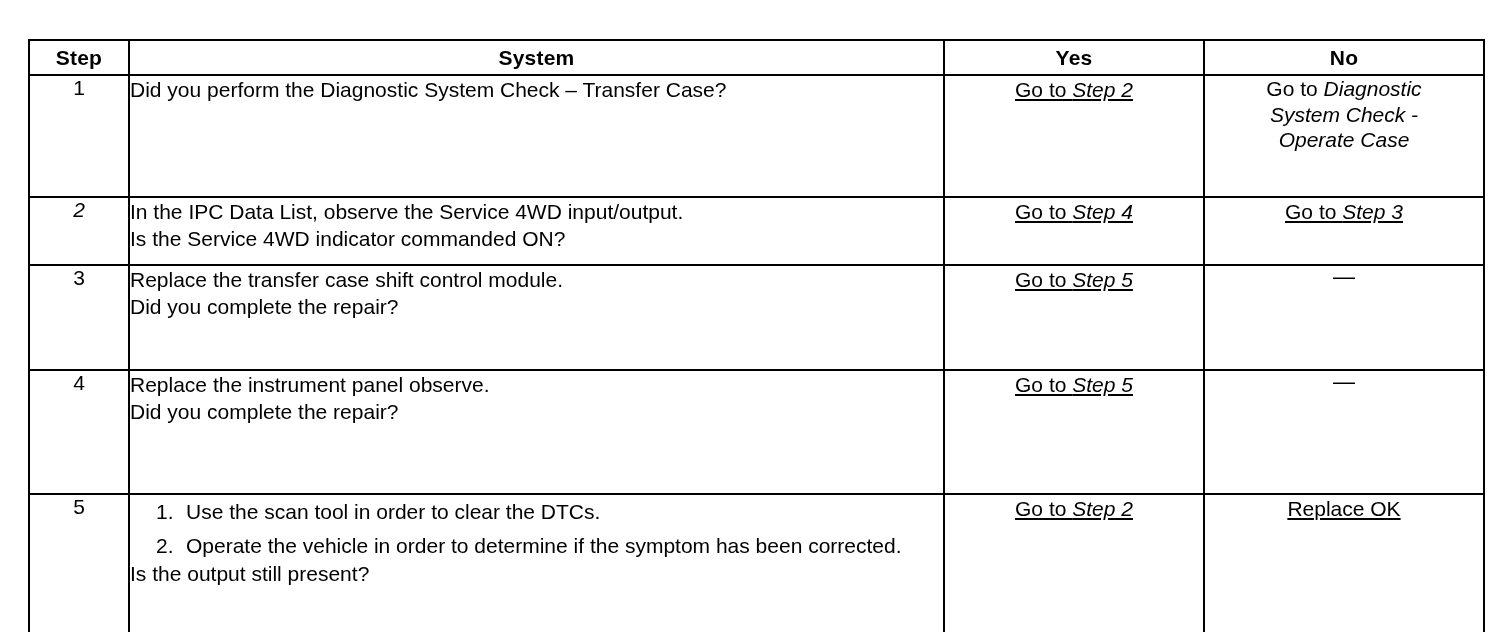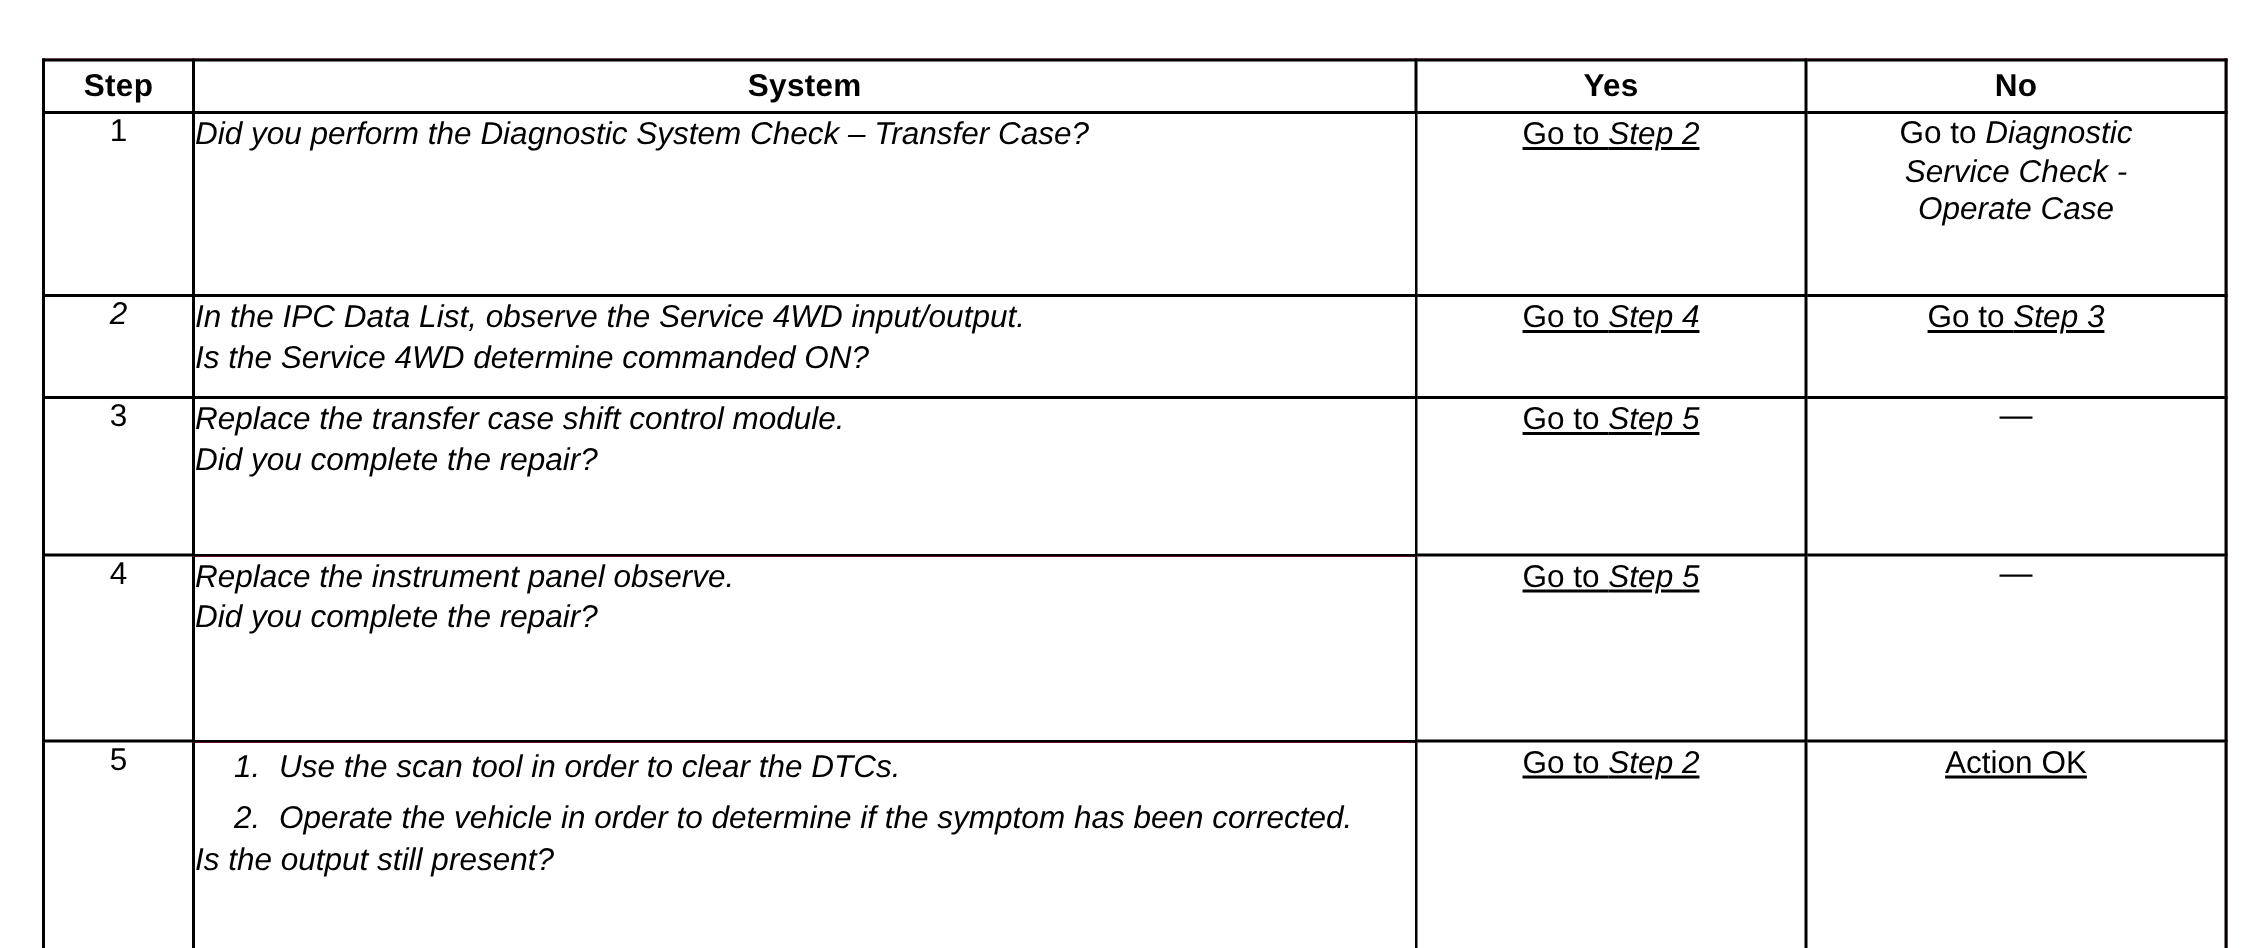--- a/index.html
+++ b/index.html
@@ -74,21 +74,20 @@
   }
   td.action .line { white-space: nowrap; }
 
   
   .cellflex {
     display: flex;
     flex-direction: column;
     justify-content: center;
     height: 100%;
     box-sizing: border-box;
-    font-style: italic;
   }
   .topblk  { }
   .botblk  { }
 
   
   ol.steps {
     margin: 4px 0 0 0;
     padding: 0 0 0 26px;
     list-style: none;
   }
@@ -165,35 +164,35 @@
             <div class="inner bottom">
               <div class="">
                 <div><span>Go to </span><span class="ital">Step 2</span></div>
               </div>
             </div>
           </td>
           <td class="ans">
             <div class="inner top">
               <div class="multiline">
                 <div><span>Go to </span><span class="ital">Diagnostic</span></div>
-                <div><span class="ital">Service Check -</span></div>
+                <div><span class="ital">System Check -</span></div>
                 <div><span class="ital">Operate Case</span></div>
               </div>
             </div>
           </td>
         </tr>
         <tr style="height: 68px;">
           <td class="step"><span class="num ital">2</span></td>
           <td class="action">
             <div class="cellflex">
               <div class="topblk">
                 <div class="line">In the IPC Data List, observe the Service 4WD input/output.</div>
               </div>
               <div class="botblk">
-                <div class="line">Is the Service 4WD determine commanded ON?</div>
+                <div class="line">Is the Service 4WD indicator commanded ON?</div>
               </div>
             </div>
           </td>
           <td class="ans">
             <div class="inner bottom">
               <div class="">
                 <div><span>Go to </span><span class="ital">Step 4</span></div>
               </div>
             </div>
           </td>
@@ -273,21 +272,21 @@
           <td class="ans">
             <div class="inner bottom">
               <div class="">
                 <div><span>Go to </span><span class="ital">Step 2</span></div>
               </div>
             </div>
           </td>
           <td class="ans">
             <div class="inner bottom">
               <div class="">
-                <div><span>Action OK</span></div>
+                <div><span>Replace OK</span></div>
               </div>
             </div>
           </td>
         </tr>
       </tbody>
   </table>
 
 </div>
 
 </body></html>

